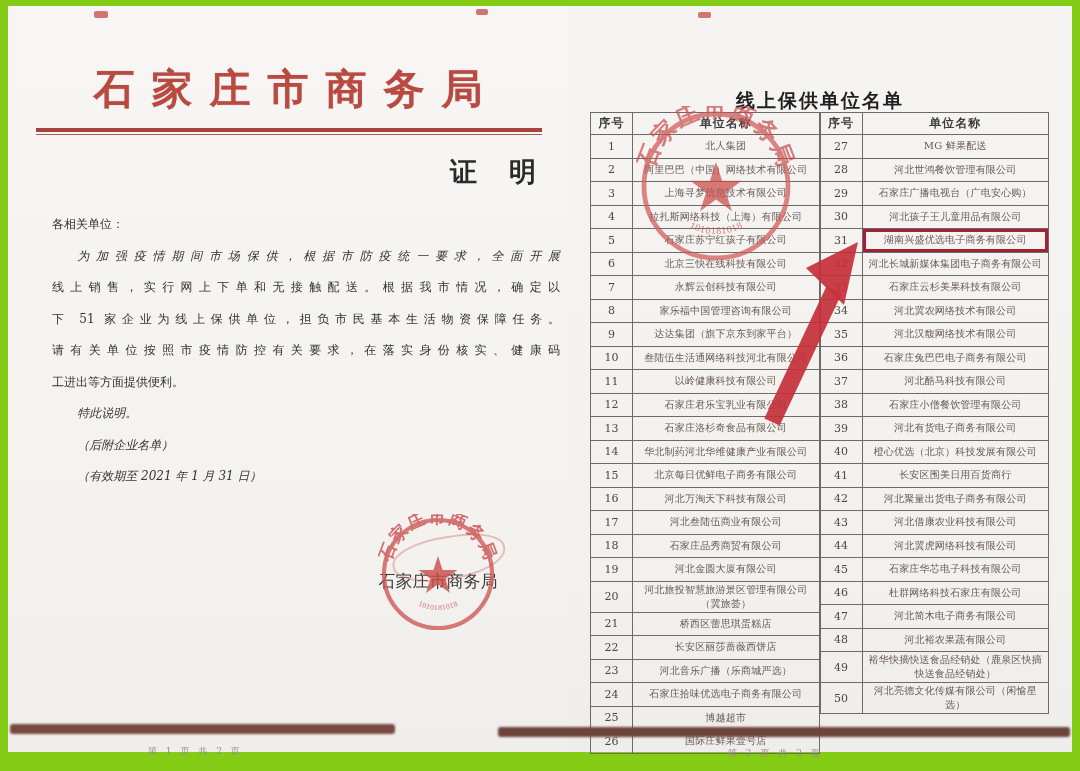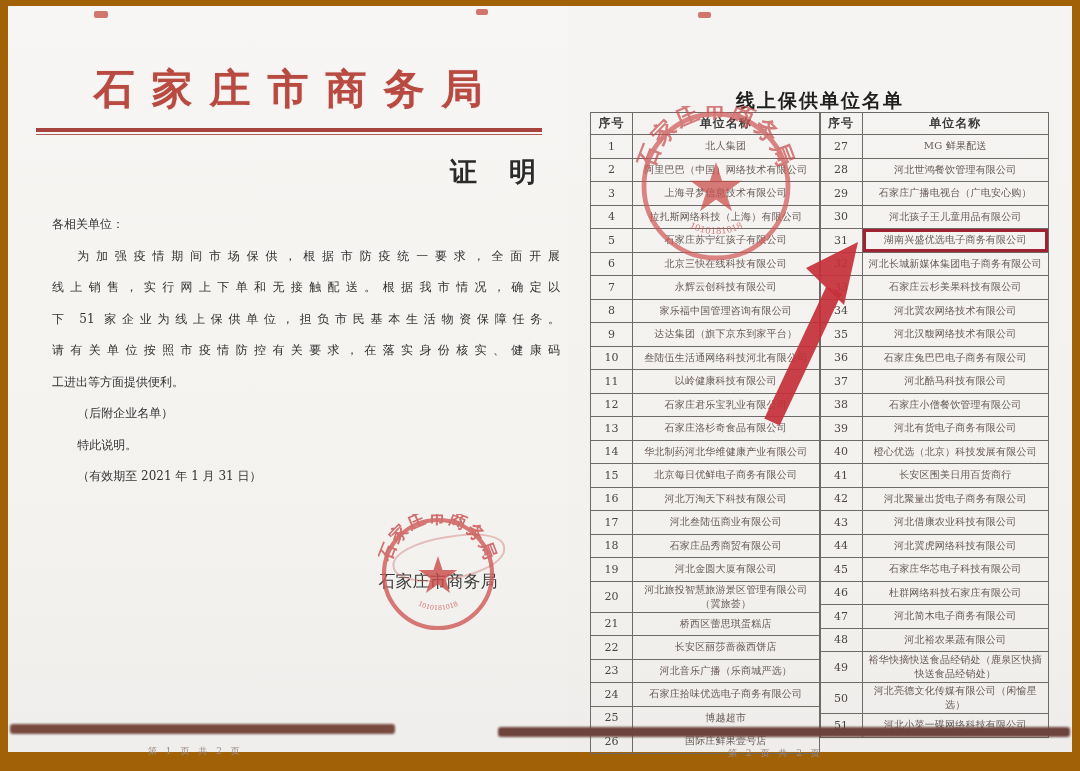--- a/index.html
+++ b/index.html
@@ -1,32 +1,32 @@
 <!DOCTYPE html>
 <html><head>
 <meta charset="utf-8">
 <style>
   html,body{margin:0;padding:0;}
-  .canvas{position:relative;width:1080px;height:771px;background:#a16207;overflow:hidden;
+  .canvas{position:relative;width:1080px;height:771px;background:#84cc16;overflow:hidden;
           font-family:"DejaVu Serif","Liberation Serif",serif;}
   
   .sheet{position:absolute;top:6px;height:746px;}
   .sheet.p1{left:8px;width:560px;background:linear-gradient(180deg,#f7f6f4 0%,#f3f2ef 70%,#efeeec 100%);}
   .sheet.p2{left:568px;width:504px;background:linear-gradient(180deg,#f5f4f2 0%,#f2f1ee 75%,#eeedeb 100%);}
   
   .letterhead{position:absolute;top:56px;left:0;right:0;text-align:center;font-size:41px;font-weight:bold;
               color:#b84a42;letter-spacing:17px;text-indent:17px;text-shadow:0 0 1px rgba(184,74,66,.5);}
   .rule-thick{position:absolute;top:122px;left:28px;width:506px;height:3.5px;background:#a8423c;}
   .rule-thin{position:absolute;top:128px;left:28px;width:506px;height:1.2px;background:#b05a52;}
   .doc-title{position:absolute;top:148px;left:0;right:0;text-align:right;font-size:27px;font-weight:bold;
              color:#2a2a2a;letter-spacing:32px;text-indent:32px;}
   .body-block{position:absolute;left:44px;top:203px;width:508px;font-size:12px;color:#333;line-height:31.5px;}
   .body-block .ln{white-space:nowrap;}
   .fill{text-align:justify;text-align-last:justify;white-space:normal !important;}
-  .ind{text-indent:2.1em;}
+  .ind{text-indent:2.1em;font-style:italic;}
   .gap-top{}
   .sign-block{position:absolute;left:320px;top:560px;width:220px;text-align:center;
               font-size:17px;color:#3a3a3a;line-height:30px;}
   .footer-text{position:absolute;font-size:9px;color:#9a8983;letter-spacing:3px;}
   .f1{top:739px;left:140px;width:190px;}
   .f2{top:741px;left:160px;width:190px;}
   
   .table-title{position:absolute;top:82px;left:0;right:0;text-align:center;font-size:19px;font-weight:bold;
                color:#1f1f1f;letter-spacing:2px;}
   .table-wrap{position:absolute;left:22px;top:106px;width:459px;display:flex;align-items:flex-start;}
@@ -61,22 +61,22 @@
     <div class="rule-thin"></div>
     <div class="doc-title">证明</div>
 
     <div class="body-block">
       <div class="ln">各相关单位：</div>
       <div class="ln fill ind">为加强疫情期间市场保供，根据市防疫统一要求，全面开展</div>
       <div class="ln fill">线上销售，实行网上下单和无接触配送。根据我市情况，确定以</div>
       <div class="ln fill">下 51 家企业为线上保供单位，担负市民基本生活物资保障任务。</div>
       <div class="ln fill">请有关单位按照市疫情防控有关要求，在落实身份核实、健康码</div>
       <div class="ln">工进出等方面提供便利。</div>
+      <div class="ln ind">特此说明。</div>
       <div class="ln ind">（后附企业名单）</div>
-      <div class="ln ind">特此说明。</div>
       <div class="ln ind gap-top">（有效期至 2021 年 1 月 31 日）</div>
     </div>
 
     <div class="sign-block">
       <div>石家庄市商务局</div>
     </div>
 
     <div class="footer-text f1">第 1 页 共 2 页</div>
   </div>
 
@@ -294,24 +294,20 @@
               <td class="no">48</td>
               <td class="nm">河北裕农果蔬有限公司</td>
             </tr>
             <tr>
               <td class="no">49</td>
               <td class="nm">裕华快摘快送食品经销处（鹿泉区快摘快送食品经销处）</td>
             </tr>
             <tr>
               <td class="no">50</td>
               <td class="nm">河北亮德文化传媒有限公司（闲愉星选）</td>
-            </tr>
-            <tr>
-              <td class="no">51</td>
-              <td class="nm">河北小菜一碟网络科技有限公司</td>
             </tr>
           </tbody>
       </table>
     </div>
 
     <div class="footer-text f2">第 2 页 共 2 页</div>
   </div>
 
   <div class="desk-bar bar1"></div>
   <div class="desk-bar bar2"></div>

